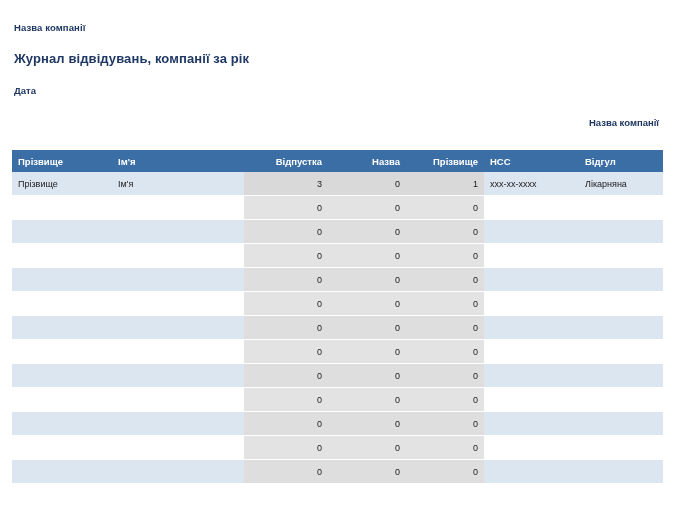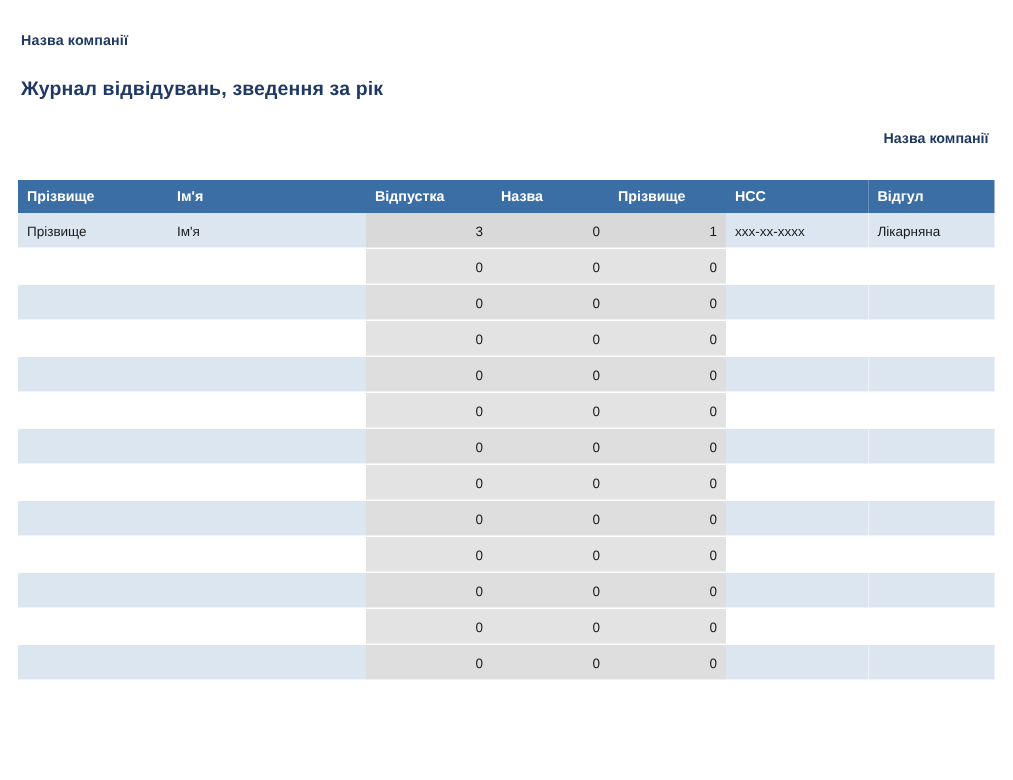--- a/index.html
+++ b/index.html
@@ -64,20 +64,21 @@
     font-size: 9.5px;
     font-weight: bold;
     height: 22px;
     text-align: left;
     padding: 0 6px;
     vertical-align: middle;
     border: none;
     white-space: nowrap;
   }
   table.attendance th.num {
+    text-align: right;
   }
   table.attendance td {
     font-size: 9px;
     height: 23px;
     padding: 0 6px;
     vertical-align: middle;
     border-bottom: 1px solid #ffffff;
     color: #1a1a1a;
     white-space: nowrap;
     overflow: hidden;
@@ -101,22 +102,23 @@
   .col-ssn     { width: 95px; }
   .col-pos     { width: 84px; }
 </style>
 </head>
 <body>
 
 <div class="page">
 
   <div class="company-name">Назва компанії</div>
 
-  <div class="doc-title">Журнал відвідувань, зведення за рік</div>
-
+  <div class="doc-title">Журнал відвідувань, компанії за рік</div>
+
+  <div class="date-label">Дата</div>
 
   <div class="company-name-right">Назва компанії</div>
 
   <table class="attendance">
     <colgroup>
       <col class="col-surname">
       <col class="col-name">
       <col class="col-vac">
       <col class="col-off">
       <col class="col-sick">

